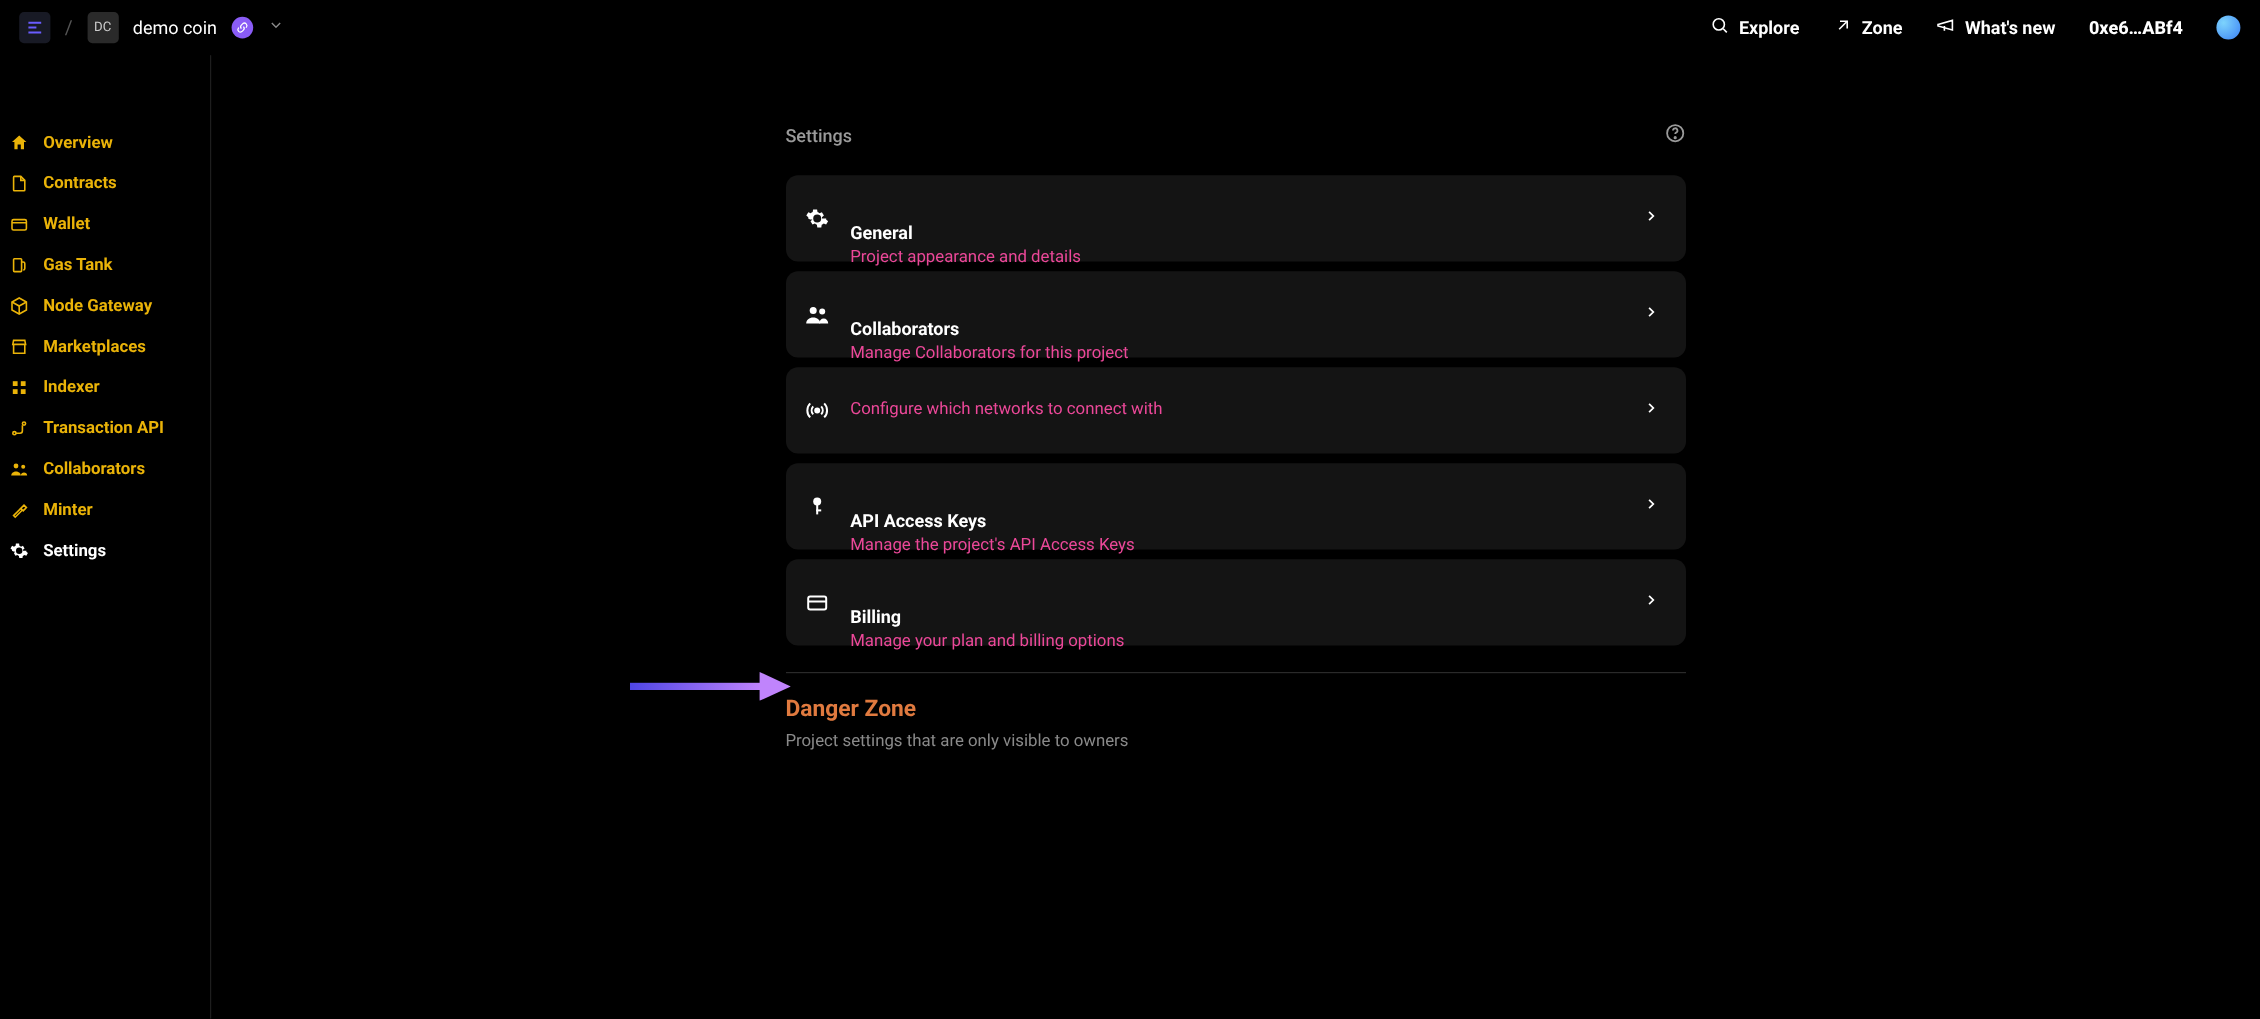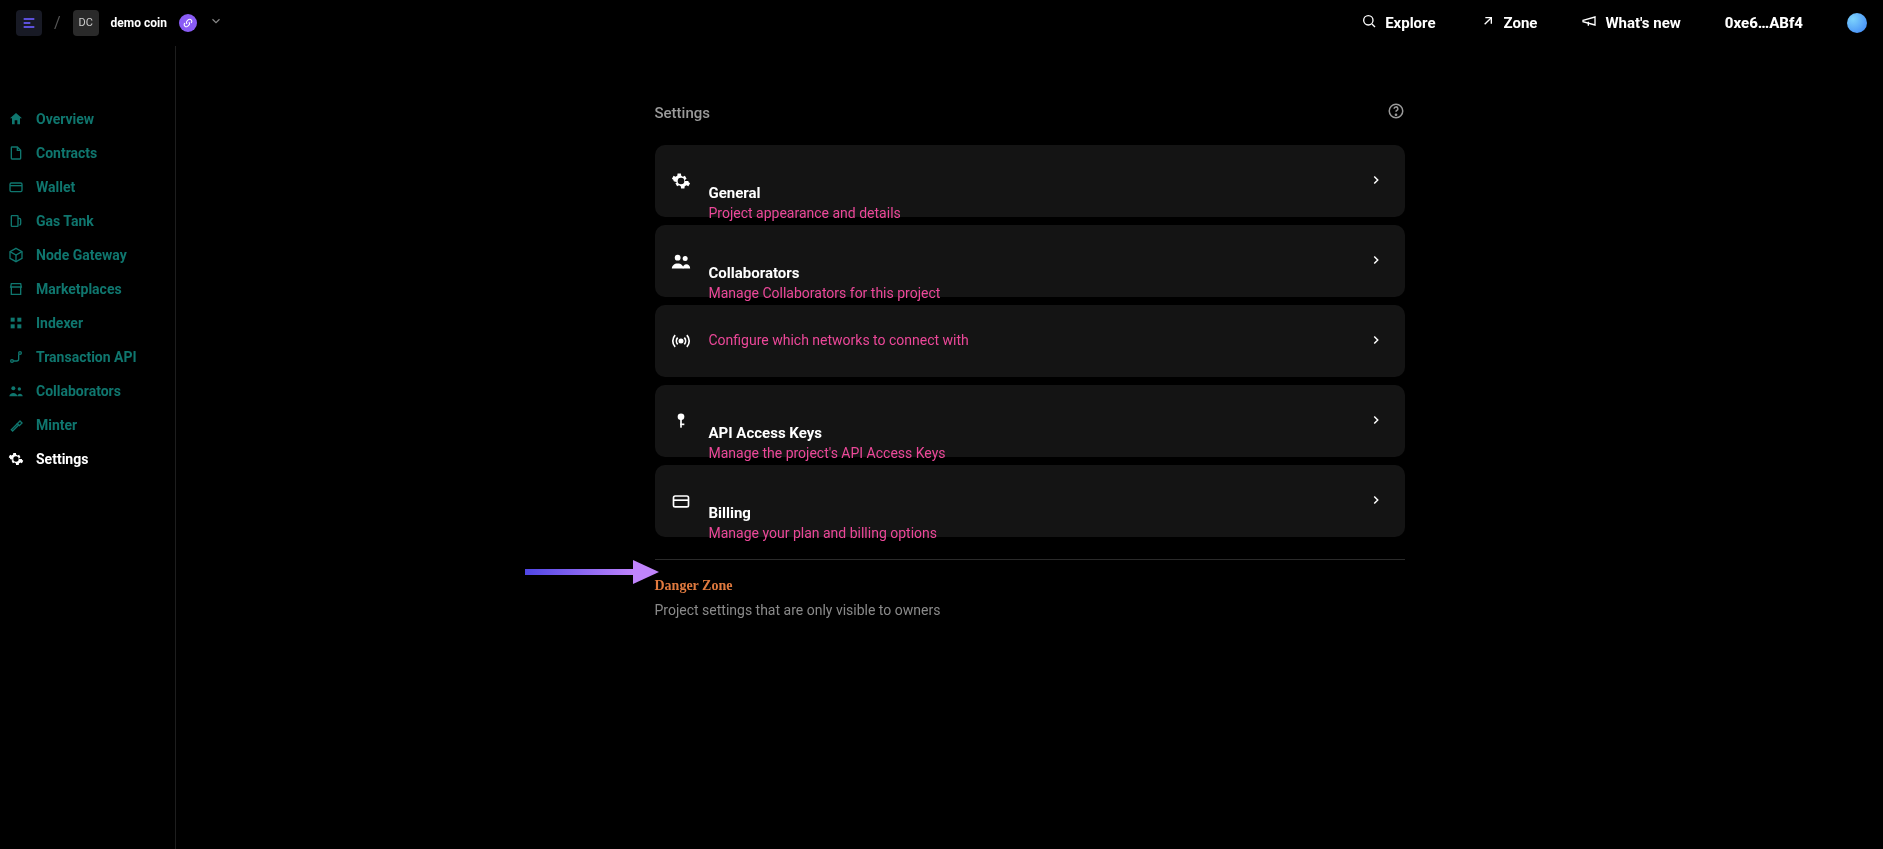--- a/index.html
+++ b/index.html
@@ -29,32 +29,32 @@
   }
   .logo-box svg { width: 16px; height: 16px; }
   .tb-slash { color: #555; font-size: 16px; }
   .proj-badge {
     width: 26px; height: 26px;
     background: #2a2a2a;
     border-radius: 4px;
     display: flex; align-items: center; justify-content: center;
     font-size: 11px; font-weight: 400; color: #ccc;
   }
-  .proj-name { font-weight: 700; font-size: 12px; }
+  .proj-name { font-weight: 400; font-size: 15px; }
   .chain-dot {
     width: 18px; height: 18px; border-radius: 50%;
     background: #8a5cf6;
     display: flex; align-items: center; justify-content: center;
   }
   .chain-dot svg { width: 10px; height: 10px; }
   .chev-down { color: #888; }
   .chev-down svg { width: 14px; height: 14px; }
 
   .tb-spacer { flex: 1; }
-  .tb-right { display: flex; align-items: center; gap: 44px; }
+  .tb-right { display: flex; align-items: center; gap: 28px; }
   .tb-link { display: flex; align-items: center; gap: 8px; color: #fff; font-weight: 700; font-size: 15px; cursor: pointer; }
   .tb-link svg { width: 16px; height: 16px; }
   .addr { font-weight: 800; font-size: 15px; }
   .avatar {
     width: 20px; height: 20px; border-radius: 50%;
     background: radial-gradient(circle at 30% 30%, #7dd3fc, #3b82f6);
   }
 
   
   .layout { display: flex; height: calc(100% - 46px); }
@@ -62,21 +62,21 @@
   .sidebar {
     width: 176px;
     border-right: 1px solid #1e1e1e;
     padding-top: 56px;
     flex-shrink: 0;
   }
   .side-item {
     display: flex; align-items: center; gap: 12px;
     padding: 0 8px 0 8px;
     height: 34px;
-    color: #0f766e;
+    color: #eab308;
     font-weight: 700;
     font-size: 14px;
     cursor: pointer;
   }
   .side-item.active { color: #fff; }
   .side-item .sicon { width: 16px; height: 16px; display: flex; align-items: center; justify-content: center; flex-shrink: 0; }
   .side-item .sicon svg { width: 16px; height: 16px; }
 
   .main { flex: 1; position: relative; overflow-y: auto; }
   .content {
@@ -104,21 +104,21 @@
   }
   .card .cicon { width: 20px; height: 20px; display:flex; align-items:center; justify-content:center; flex-shrink:0; color:#fff;}
   .card .cicon svg { width: 20px; height: 20px; }
   .card .ctext { flex: 1; }
   .card .ctitle { font-weight: 700; font-size: 15px; color: #fff; line-height: 1.4; margin-top: 44px; }
   .card .cdesc { font-size: 14px; color: #ec4899; line-height: 1.4; }
   .card .cchev { color: #fff; }
   .card .cchev svg { width: 14px; height: 14px; }
 
   .danger-sep { border: none; border-top: 1px solid #2a2a2a; margin: 22px 0 18px 0; }
-  .danger-title { color: #e07a3f; font-weight: 700; font-size: 14px; margin-bottom: 8px; font-family: Liberation Serif, serif; }
+  .danger-title { color: #e07a3f; font-weight: 700; font-size: 19px; margin-bottom: 8px; }
   .danger-desc { color: #8a8a8a; font-size: 14px; }
 
   
   .arrow {
     position: absolute;
     left: 349px;
     top: 514px;
     width: 134px;
     height: 24px;
     pointer-events: none;

